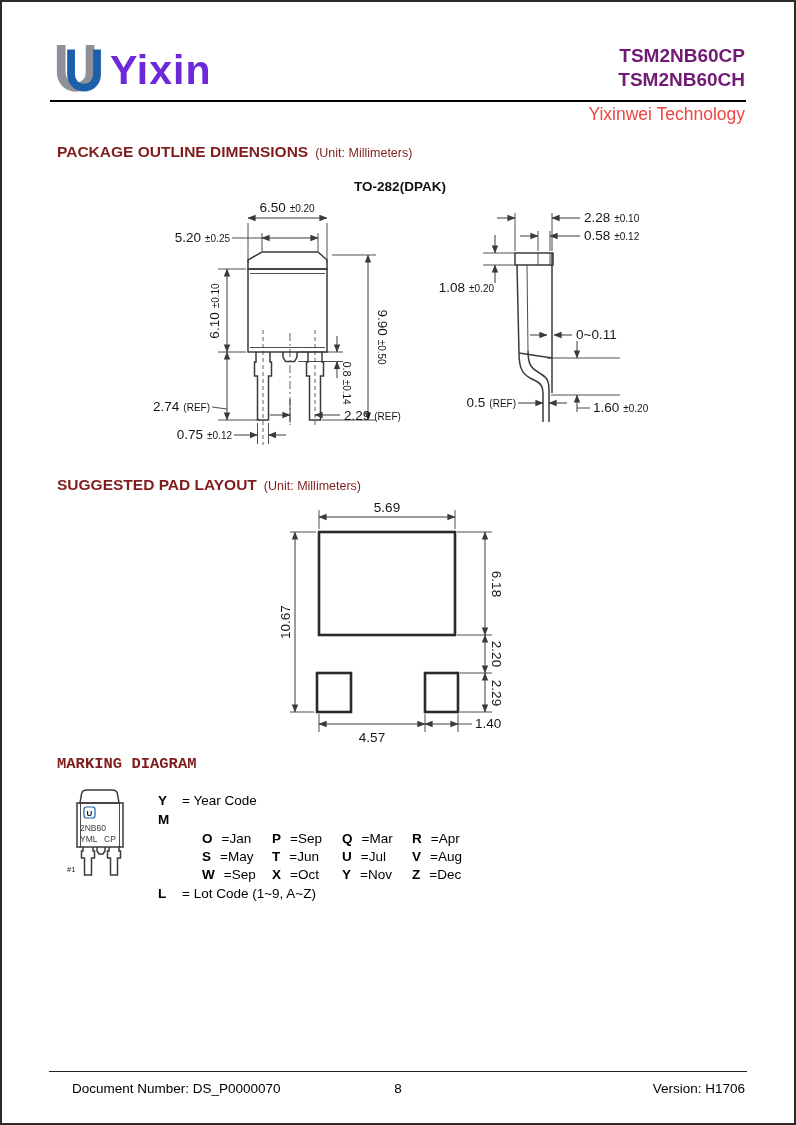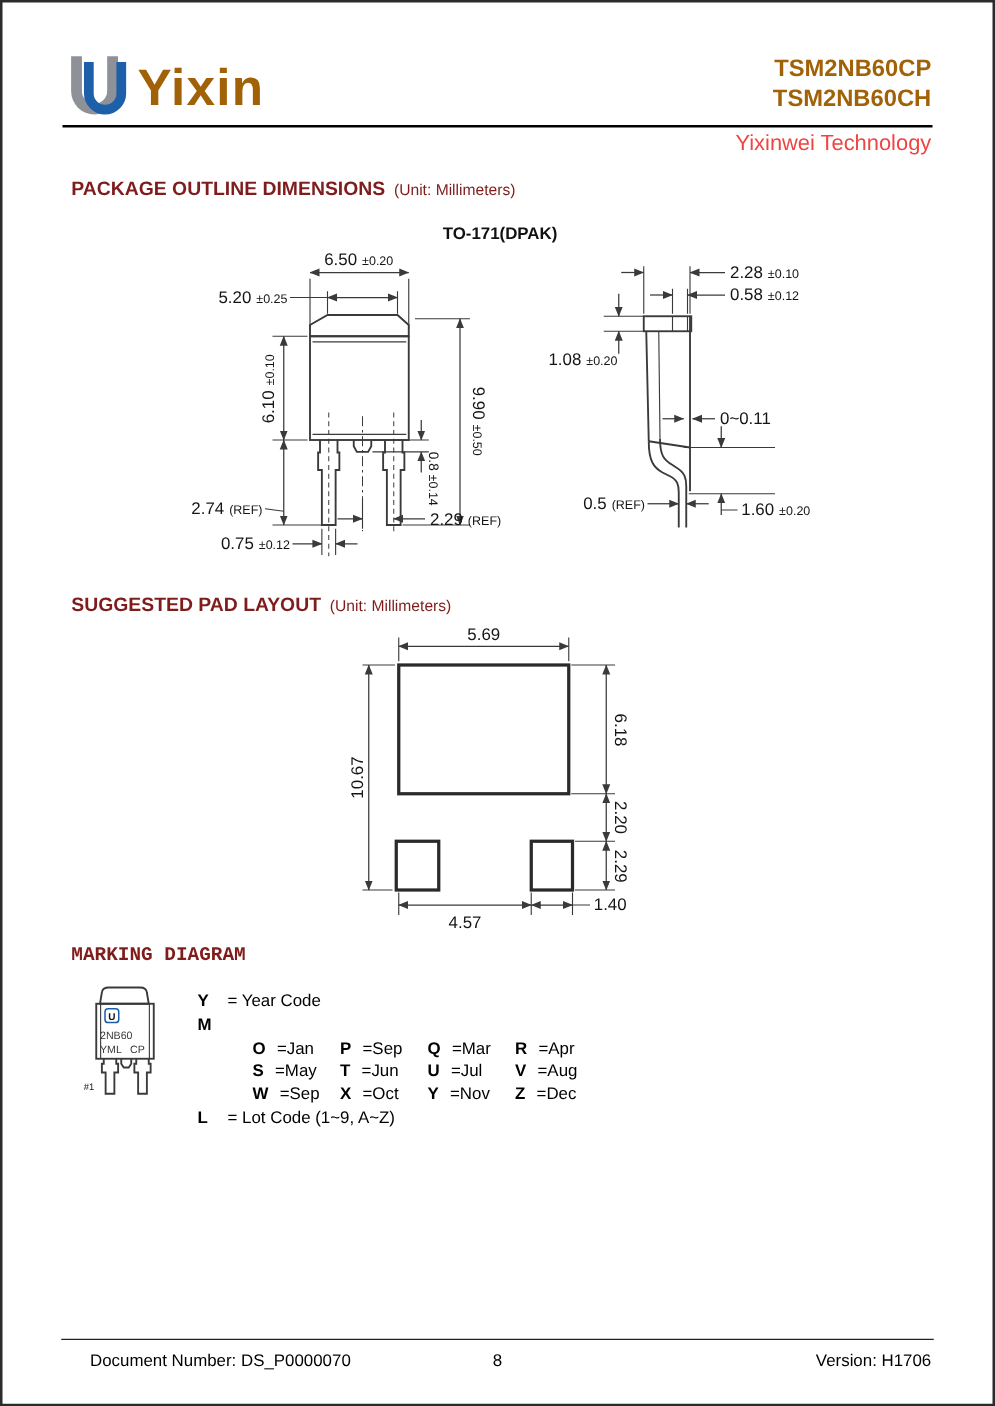--- a/index.html
+++ b/index.html
@@ -5,22 +5,22 @@
   html,body{margin:0;padding:0;}
   body{
     width:796px;height:1125px;position:relative;background:#ffffff;
     font-family:"Liberation Sans",sans-serif;color:#111;overflow:hidden;
   }
   .page-border{position:absolute;inset:0;border:2px solid #2b2b2b;pointer-events:none;z-index:50;}
   .abs{position:absolute;}
 
   
   .logo-wrap{left:54px;top:42px;display:flex;align-items:center;gap:6px;}
-  .logo-text{font-size:41px;font-weight:bold;color:#a16207;letter-spacing:1px;line-height:1;}
-  .partnos{right:51px;top:44px;text-align:right;font-weight:bold;font-size:19px;line-height:24px;color:#a16207;}
+  .logo-text{font-size:41px;font-weight:bold;color:#6d28d9;letter-spacing:1px;line-height:1;}
+  .partnos{right:51px;top:44px;text-align:right;font-weight:bold;font-size:19px;line-height:24px;color:#701a75;}
   .header-rule{top:100px;left:50px;right:50px;border-top:2px solid #000;}
   .company{top:104px;right:51px;font-size:17.5px;color:#ef4444;}
 
   
   .section-title{font-weight:bold;font-size:15.5px;color:#7f1d1d;white-space:nowrap;}
   .section-title .unit{font-weight:normal;font-size:12.5px;margin-left:7px;}
   .pkg-name{left:280px;top:179px;width:240px;text-align:center;font-weight:bold;font-size:13.5px;}
 
   
   svg text{font-family:"Liberation Sans",sans-serif;fill:#151515;}
@@ -70,21 +70,21 @@
   <div>TSM2NB60CP</div>
   <div>TSM2NB60CH</div>
 </div>
 
 <div class="abs header-rule"></div>
 <div class="abs company">Yixinwei Technology</div>
 
 <div class="abs section-title" style="left:57px;top:143px;">
   <span>PACKAGE OUTLINE DIMENSIONS</span><span class="unit">(Unit: Millimeters)</span>
 </div>
-<div class="abs pkg-name">TO-171(DPAK)</div>
+<div class="abs pkg-name">TO-282(DPAK)</div>
 
 <svg class="abs" style="left:50px;top:195px;" width="700" height="262" viewBox="0 0 700 262">
   <defs>
     <marker id="arw1" viewBox="0 0 10 10" refX="9.5" refY="5" markerWidth="8" markerHeight="8" orient="auto-start-reverse">
       <path d="M0,1 L10,5 L0,9 Z" fill="#3a3a3c"></path>
     </marker>
   </defs>
 
   <g>
 

